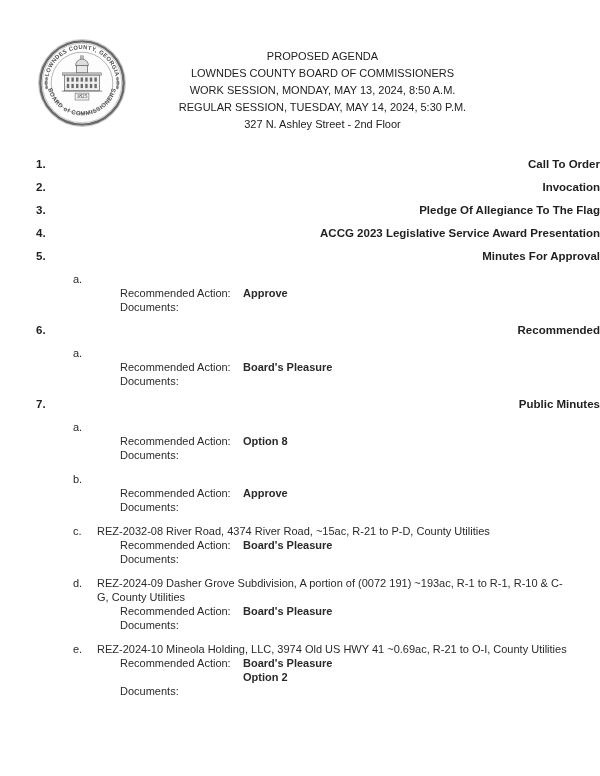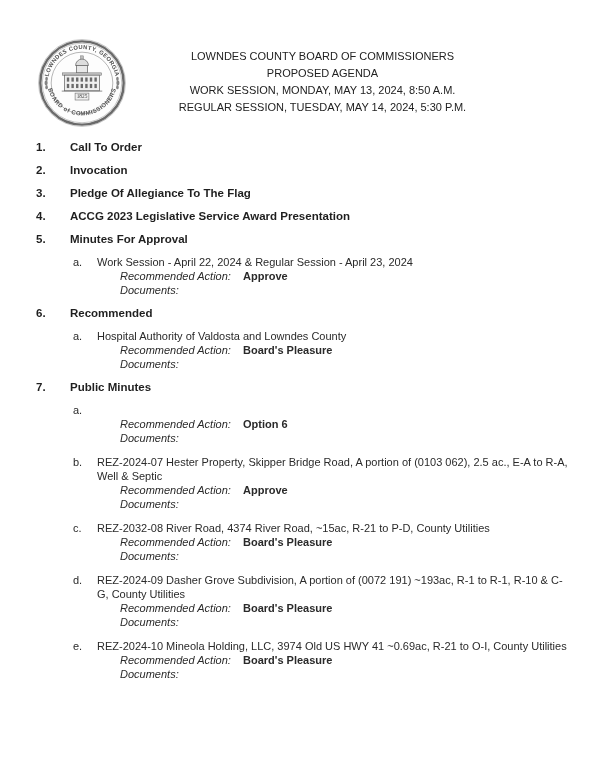--- a/index.html
+++ b/index.html
@@ -31,28 +31,28 @@
   
   .agenda { padding-top: 15px; font-size: 11px; line-height: 14px; }
   .item-row {
     display: flex;
     margin: 9px 0 0 36px;
     font-weight: bold;
     font-size: 11.5px;
     color: #1f1f1f;
   }
   .num { display: inline-block; width: 34px; flex: 0 0 34px; }
-  .title { flex: 1; }
+  .title { flex: 1; text-align: right; }
   .sub-item { margin: 9px 0 0 73px; }
   .sub-item + .sub-item { margin-top: 10px; }
   .sub-head { display: flex; }
   .letter { display: inline-block; width: 24px; flex: 0 0 24px; }
   .sub-text { width: 472px; }
   .kv { display: flex; margin-left: 47px; }
-  .k { display: inline-block; width: 123px; flex: 0 0 123px; font-style: italic; }
+  .k { display: inline-block; width: 123px; flex: 0 0 123px; }
   .v { flex: 1; font-weight: bold; }
   .v-line { display: block; }
 </style>
 </head>
 <body>
 
 <div class="page">
 
   <svg class="seal" viewBox="0 0 100 100" aria-hidden="true">
     <defs>
@@ -105,24 +105,25 @@
       <ellipse cx="11.5" cy="54.5" rx="1.4" ry="2.4"></ellipse>
     </g>
     <g fill="#6f6f6f" opacity="0.85">
       <ellipse cx="88.5" cy="45.5" rx="1.4" ry="2.4"></ellipse>
       <ellipse cx="89" cy="50" rx="1.7" ry="2.7"></ellipse>
       <ellipse cx="88.5" cy="54.5" rx="1.4" ry="2.4"></ellipse>
     </g>
   </svg>
 
   <div class="header-text">
+    <div>PROPOSED AGENDA</div>
     <div>LOWNDES COUNTY BOARD OF COMMISSIONERS</div>
-    <div>PROPOSED AGENDA</div>
     <div>WORK SESSION, MONDAY, MAY 13, 2024, 8:50 A.M.</div>
     <div>REGULAR SESSION, TUESDAY, MAY 14, 2024, 5:30 P.M.</div>
+    <div>327 N. Ashley Street - 2nd Floor</div>
   </div>
 
   <div class="agenda">
 
     <div class="item-row">
       <span class="num">1.</span>
       <span class="title">Call To Order</span>
     </div>
 
     <div class="item-row">
@@ -141,40 +142,38 @@
     </div>
 
     <div class="item-row">
       <span class="num">5.</span>
       <span class="title">Minutes For Approval</span>
     </div>
 
     <div class="sub-item">
       <div class="sub-head">
         <span class="letter">a.</span>
-        <span class="sub-text">Work Session - April 22, 2024 &amp; Regular Session - April 23, 2024</span>
       </div>
       <div class="kv">
         <span class="k">Recommended Action:</span>
         <span class="v">Approve</span>
       </div>
       <div class="kv">
         <span class="k">Documents:</span>
       </div>
     </div>
 
     <div class="item-row">
       <span class="num">6.</span>
       <span class="title">Recommended</span>
     </div>
 
     <div class="sub-item">
       <div class="sub-head">
         <span class="letter">a.</span>
-        <span class="sub-text">Hospital Authority of Valdosta and Lowndes County</span>
       </div>
       <div class="kv">
         <span class="k">Recommended Action:</span>
         <span class="v">Board's Pleasure</span>
       </div>
       <div class="kv">
         <span class="k">Documents:</span>
       </div>
     </div>
 
@@ -182,31 +181,30 @@
       <span class="num">7.</span>
       <span class="title">Public Minutes</span>
     </div>
 
     <div class="sub-item">
       <div class="sub-head">
         <span class="letter">a.</span>
       </div>
       <div class="kv">
         <span class="k">Recommended Action:</span>
-        <span class="v">Option 6</span>
+        <span class="v">Option 8</span>
       </div>
       <div class="kv">
         <span class="k">Documents:</span>
       </div>
     </div>
 
     <div class="sub-item">
       <div class="sub-head">
         <span class="letter">b.</span>
-        <span class="sub-text">REZ-2024-07 Hester Property, Skipper Bridge Road, A portion of (0103 062), 2.5 ac., E-A to R-A, Well &amp; Septic</span>
       </div>
       <div class="kv">
         <span class="k">Recommended Action:</span>
         <span class="v">Approve</span>
       </div>
       <div class="kv">
         <span class="k">Documents:</span>
       </div>
     </div>
 
@@ -240,20 +238,21 @@
 
     <div class="sub-item">
       <div class="sub-head">
         <span class="letter">e.</span>
         <span class="sub-text">REZ-2024-10 Mineola Holding, LLC, 3974 Old US HWY 41 ~0.69ac, R-21 to O-I, County Utilities</span>
       </div>
       <div class="kv">
         <span class="k">Recommended Action:</span>
         <span class="v">
           <span class="v-line">Board's Pleasure</span>
+          <span class="v-line">Option 2</span>
         </span>
       </div>
       <div class="kv">
         <span class="k">Documents:</span>
       </div>
     </div>
 
   </div>
 </div>
 

